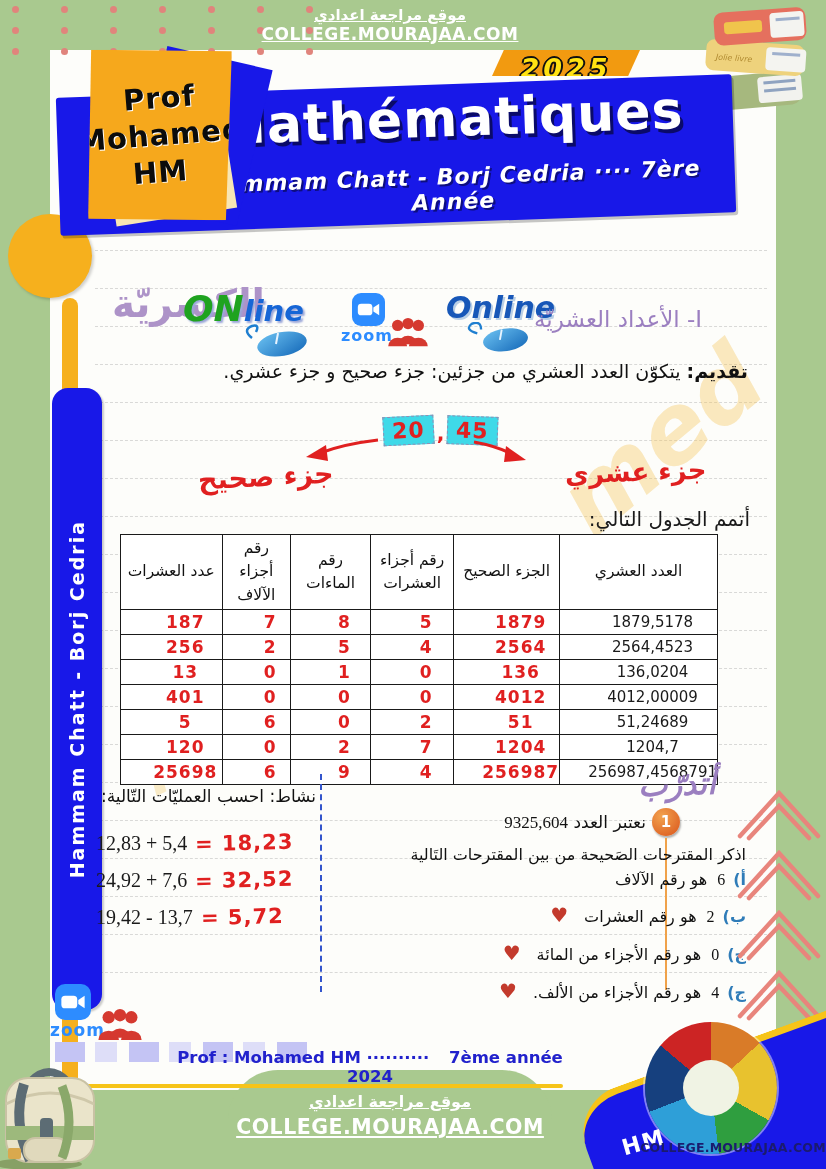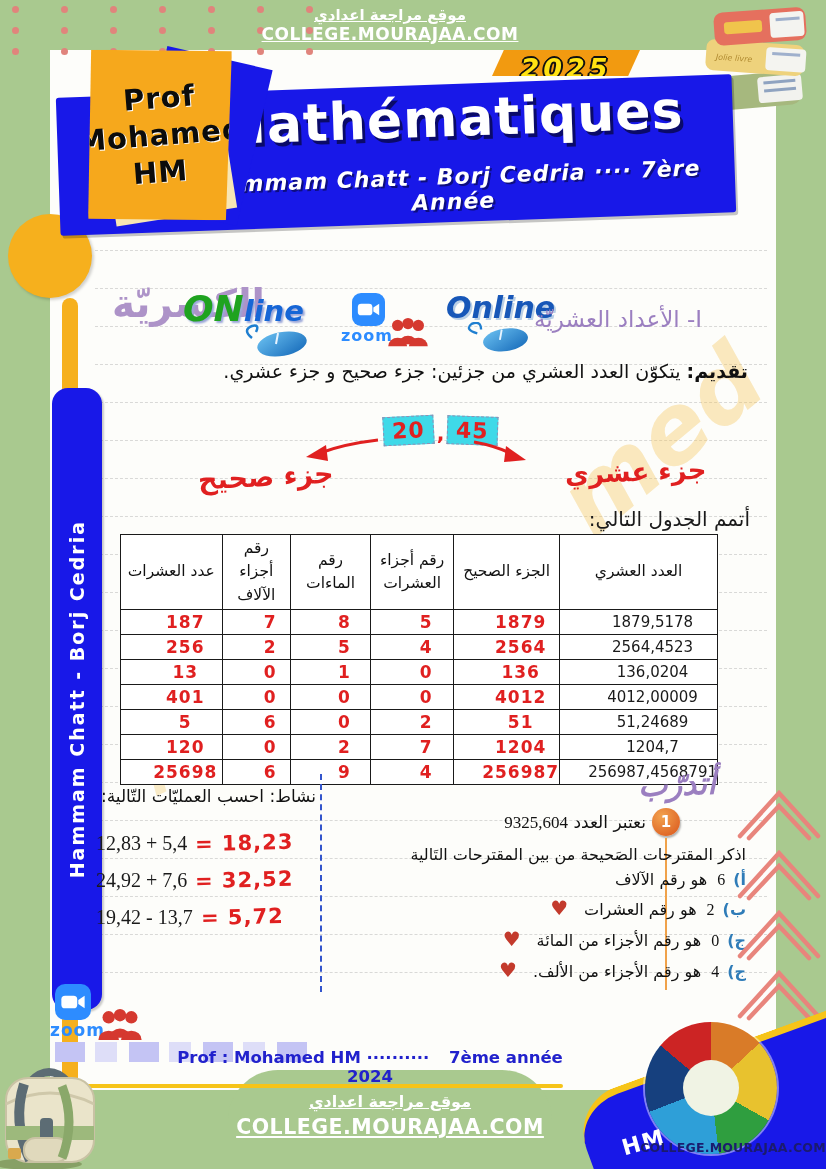--- a/index.html
+++ b/index.html
@@ -108,21 +108,21 @@
   #practice-title { left:638px; top:766px; font-size:31px; font-weight:800; font-style:italic;
                     color:#9b7fc0; transform:rotate(-2deg); }
   #q-badge { left:652px; top:808px; width:28px; height:28px; border-radius:50%; color:#fff;
              background:radial-gradient(circle at 35% 30%, #f2a24e, #d9541a);
              font-size:15px; font-weight:700; display:flex; align-items:center; justify-content:center;
              box-shadow:1px 2px 2px rgba(0,0,0,.3); }
   #q-orange-line { left:665px; top:838px; width:2px; height:152px; background:#f0a24a; }
   #q-text { left:448px; top:812px; width:198px; direction:rtl; text-align:right; font-size:17px; color:#111; }
   #q-text .num { font-family:"Liberation Serif","DejaVu Serif",serif; font-size:17px; }
   #q-prompt { left:368px; top:845px; width:378px; direction:rtl; text-align:right; font-size:16px; color:#111; }
-  #options { left:358px; top:870px; width:388px; direction:rtl; display:flex; flex-direction:column; gap:7px; }
+  #options { left:358px; top:870px; width:388px; direction:rtl; display:flex; flex-direction:column; gap:14px; }
   .opt { font-size:16px; color:#111; text-align:right; }
   .opt-letter { color:#2f7cb8; font-weight:600; margin-inline-end:8px; }
   .opt-value  { font-family:"Liberation Serif","DejaVu Serif",serif; margin-inline-end:10px; }
   .opt-heart  { color:#c33a2c; font-size:20px; margin-inline-start:16px; }
 
   
   #activity-title { left:88px; top:786px; width:228px; direction:rtl; text-align:right; font-size:17px; color:#111; }
   #operations { left:96px; top:831px; display:flex; flex-direction:column; gap:13px; }
   .op-row { font-family:"Liberation Serif","DejaVu Serif",serif; font-size:20px; color:#1a1a1a; white-space:nowrap; }
   .op-ans { display:inline-block; color:#e02020; font-weight:800; font-size:21px;

